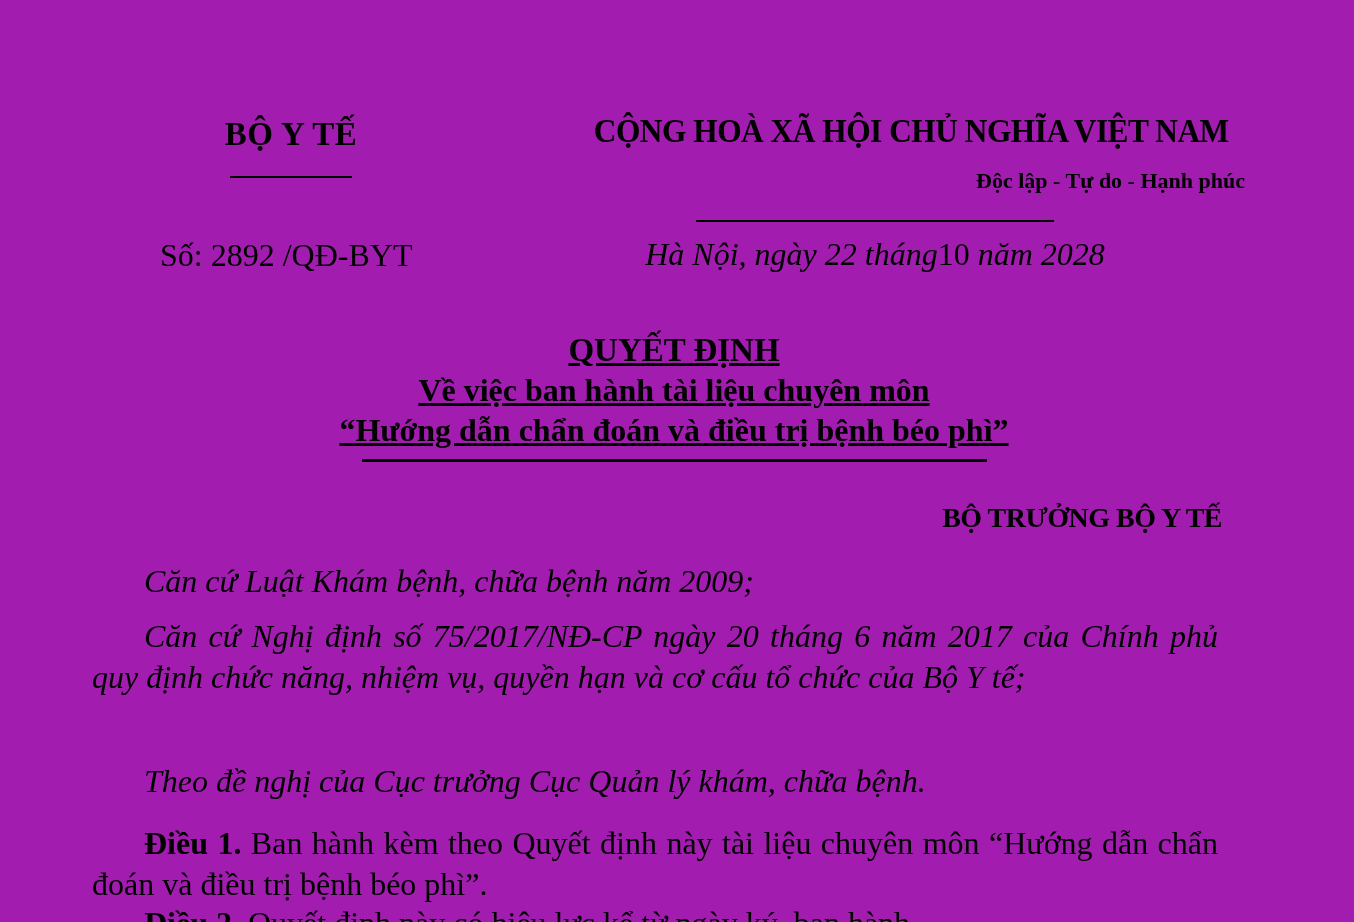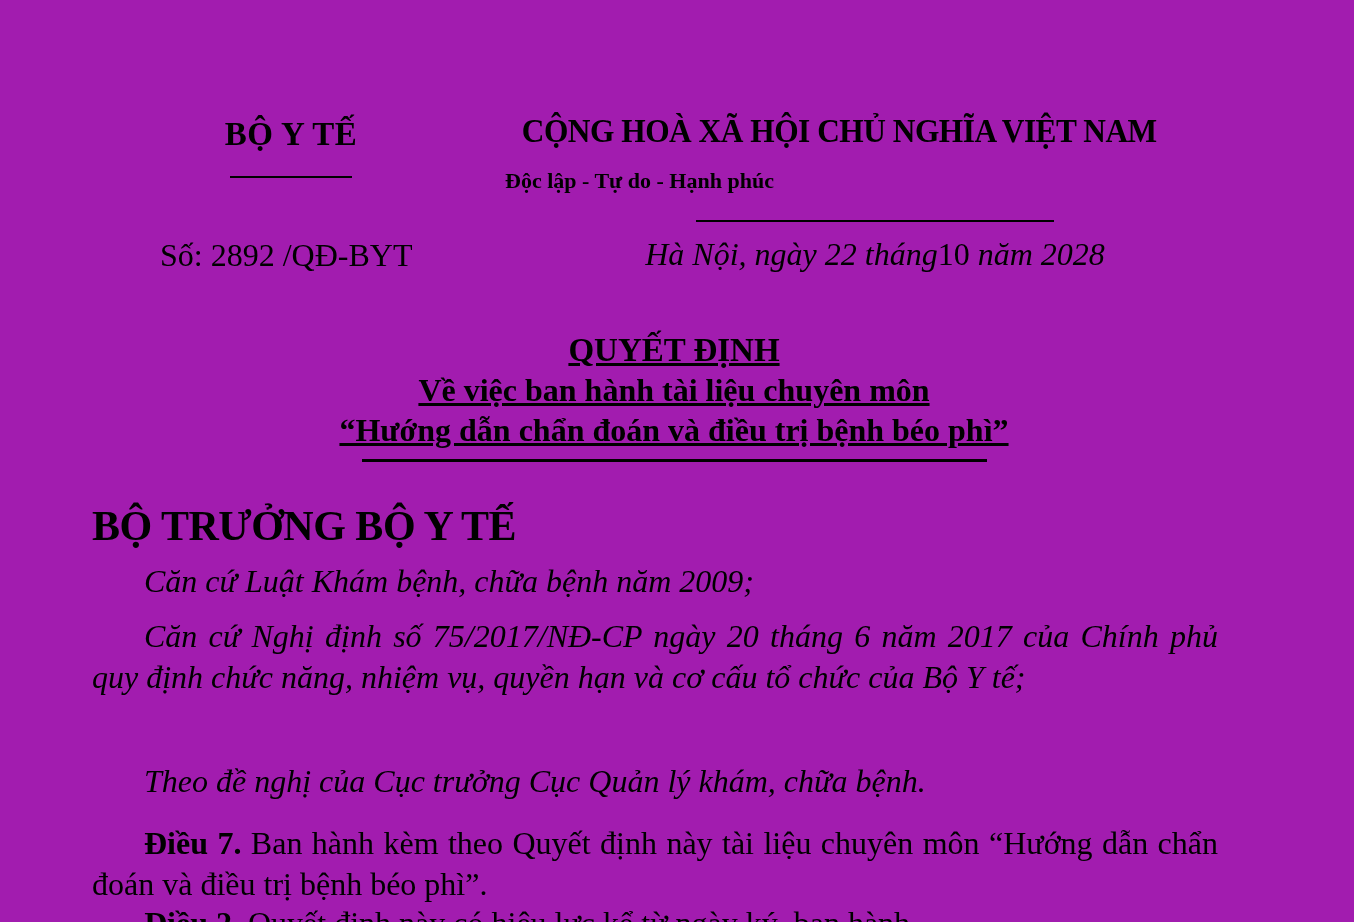--- a/index.html
+++ b/index.html
@@ -17,21 +17,21 @@
   
   .header-left {
     position: absolute; left: 165px; top: 112px; width: 252px;
     text-align: center;
   }
   .org-name { font-size: 33px; font-weight: bold; letter-spacing: 0.5px; line-height: 44px; }
   .rule-left { width: 122px; border-top: 2px solid #000; margin: 20px auto 0; }
 
   .header-right {
     position: absolute; left: 505px; top: 108px; width: 740px;
-    text-align: left;
+    text-align: right;
   }
   .nat-title-wrap { line-height: 46px; }
   .nat-title {
     display: inline-block;
     font-size: 33px; font-weight: bold; white-space: nowrap;
     letter-spacing: -0.5px;
     transform: scaleX(0.95);
     transform-origin: center;
   }
   .motto { font-size: 22px; font-weight: bold; line-height: 38px; margin-top: 2px; }
@@ -50,21 +50,21 @@
   
   .title-block {
     position: absolute; left: 109px; top: 330px; width: 1130px;
     text-align: center; font-weight: bold; font-size: 32px; line-height: 40px; text-decoration: underline;
   }
   .title-line1 { font-size: 33px; }
   .title-underline { width: 625px; border-top: 3px solid #000; margin: 9px auto 0; }
 
   .authority {
     position: absolute; left: 92px; top: 502px; width: 1130px;
-    text-align: left; font-weight: bold; font-size: 42px; letter-spacing: -0.5px;
+    text-align: right; font-weight: bold; font-size: 28px; letter-spacing: -0.5px;
   }
 
   
   .para {
     position: absolute; left: 92px; width: 1126px; margin: 0;
     font-size: 32px; line-height: 41px;
     text-align: justify; text-indent: 52px;
   }
   .italic { font-style: italic; }
   .p1 { top: 561px; }
@@ -119,21 +119,21 @@
   </div>
 
   <div class="authority">BỘ TRƯỞNG BỘ Y TẾ</div>
 
   <p class="para italic p1">Căn cứ Luật Khám bệnh, chữa bệnh năm 2009;</p>
   <p class="para italic p2">Căn cứ Nghị định số 75/2017/NĐ-CP ngày 20 tháng 6 năm 2017 của Chính phủ quy định chức năng, nhiệm vụ, quyền hạn và cơ cấu tổ chức của Bộ Y tế;</p>
   <p class="para italic p3">Theo đề nghị của Cục trưởng Cục Quản lý khám, chữa bệnh.</p>
 
 
   <p class="para art1">
-    <span class="b">Điều 7.</span>
+    <span class="b">Điều 1.</span>
     <span>Ban hành kèm theo Quyết định này tài liệu chuyên môn “Hướng dẫn chẩn đoán và điều trị bệnh béo phì”.</span>
   </p>
 
   <p class="para art2">
     <span class="b">Điều 2.</span>
     <span>Quyết định này có hiệu lực kể từ ngày ký, ban hành.</span>
   </p>
 
 </div>
 

